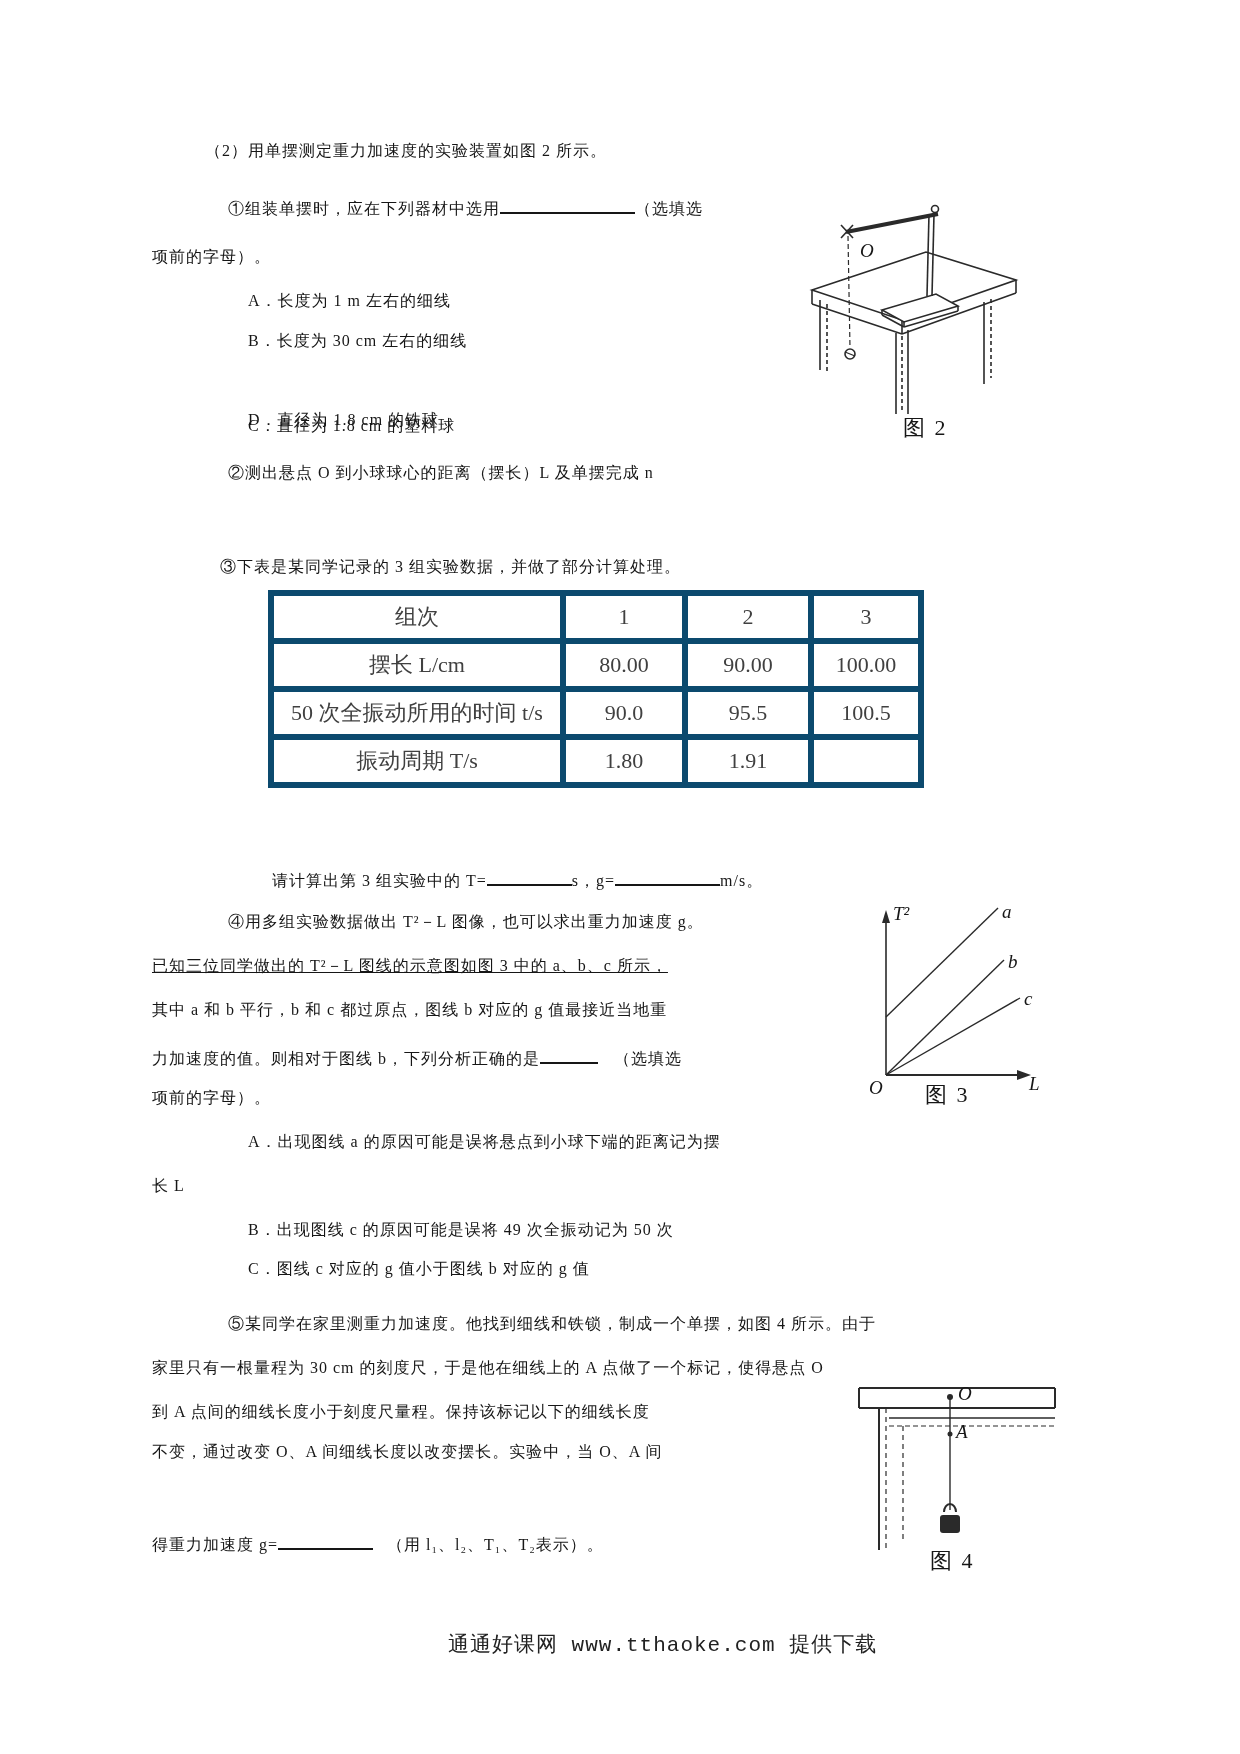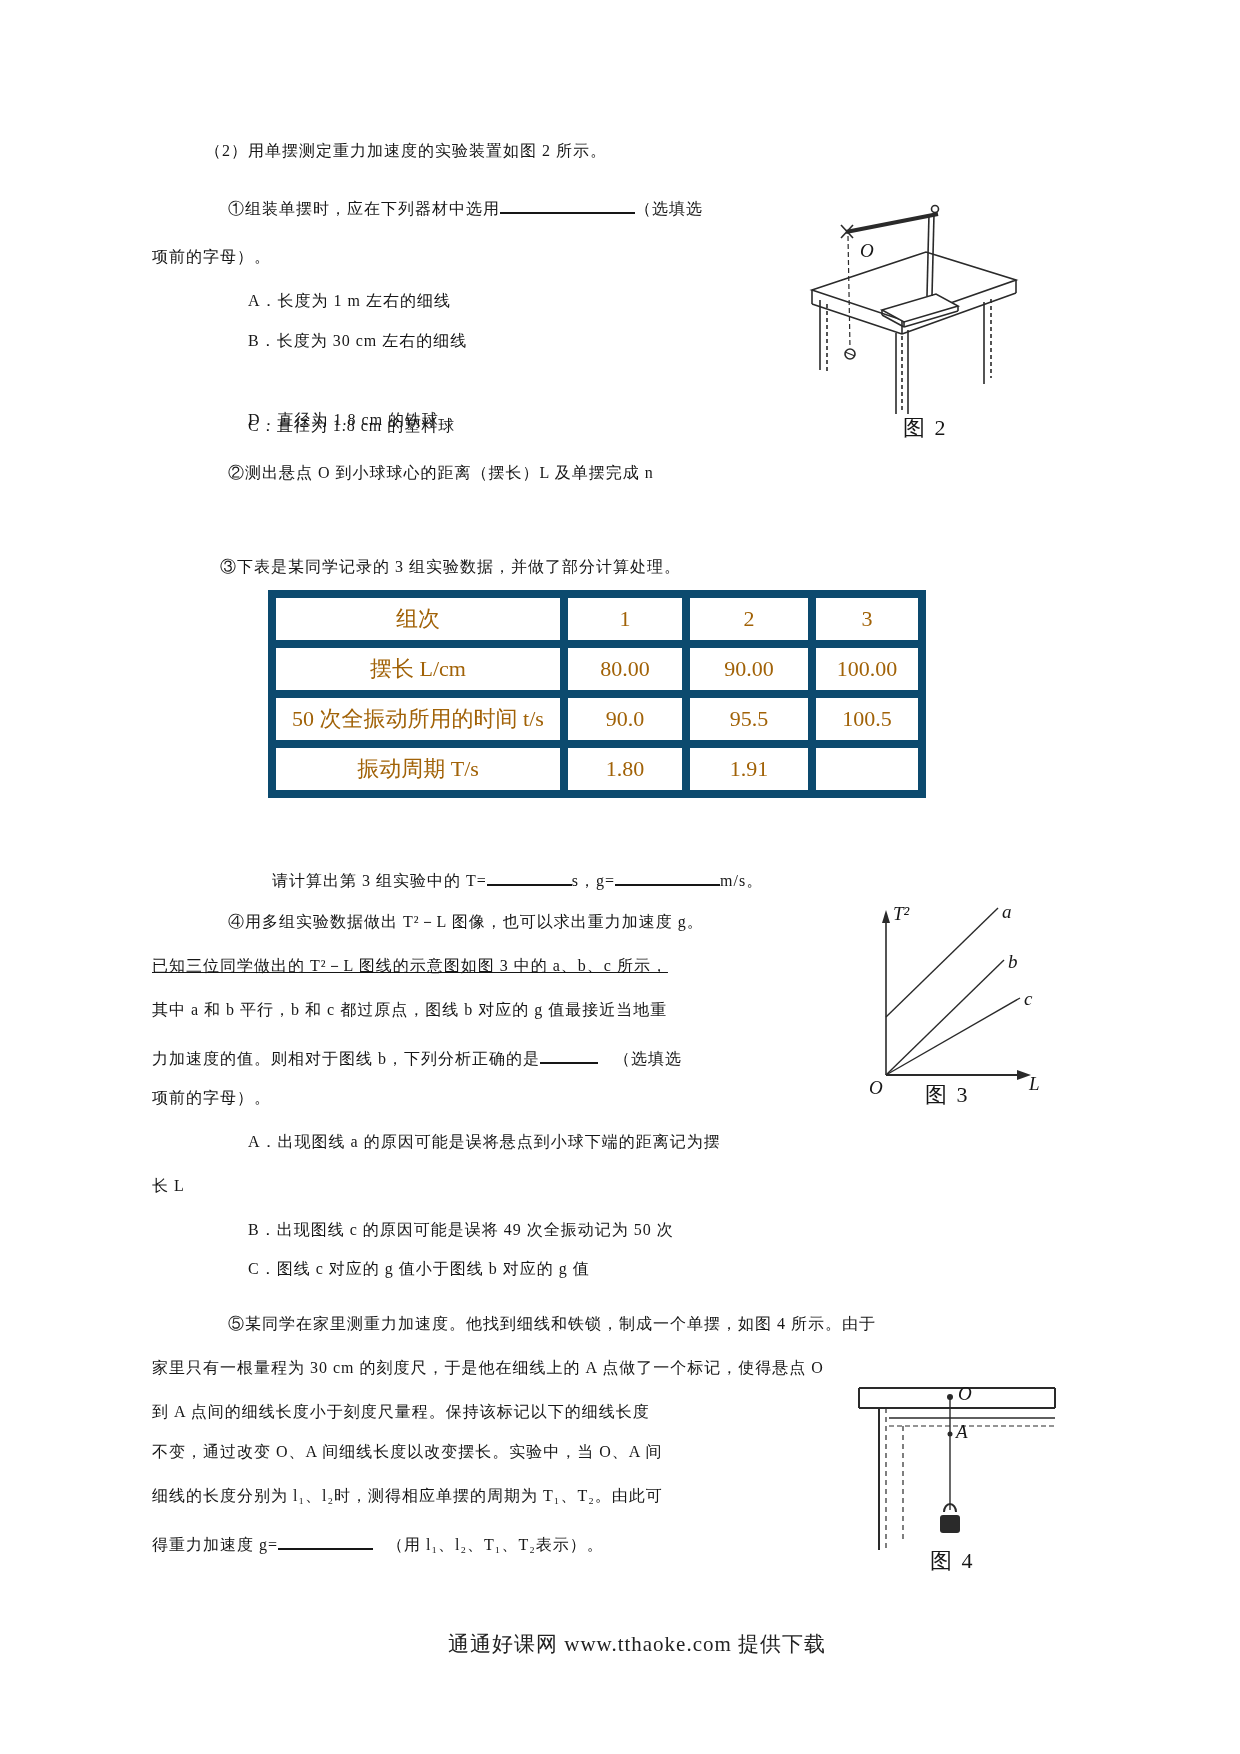--- a/index.html
+++ b/index.html
@@ -14,38 +14,39 @@
   }
   .blank {
     display:inline-block; height:24px;
     border-bottom:2px solid #161616; vertical-align:baseline;
   }
   .dtable {
     position:absolute; left:268px; top:590px;
     border-collapse:collapse; table-layout:fixed;
   }
   .dtable td {
-    border:8px solid #0c4a6e; height:42px; text-align:center;
+    border:6px solid #0c4a6e; height:42px; text-align:center;
     vertical-align:middle; font-size:22px; padding:0 4px;
-    font-family:"Liberation Serif","DejaVu Serif",serif; color:#a16207;
+    font-family:"Liberation Serif","DejaVu Serif",serif; color:#404040;
   }
   .fig { position:absolute; }
   .fig svg { display:block; }
   .fig-label {
     position:absolute; font-style:italic; font-size:19px;
     font-family:"Liberation Serif","DejaVu Serif",serif; color:#161616;
     white-space:nowrap;
   }
   .caption {
     position:absolute; font-size:22px; letter-spacing:2px; color:#161616;
     white-space:nowrap;
   }
   .footer {
     position:absolute; font-size:21px; letter-spacing:1px; color:#222;
     white-space:nowrap;
+    font-family:Liberation Mono, monospace;
   }
 </style>
 </head>
 <body>
 
 <div class="page">
 
   <div class="ln" style="left:205px; top:135px;">（2）用单摆测定重力加速度的实验装置如图 2 所示。</div>
 
   <div class="ln" style="left:228px; top:188px;"><span>①组装单摆时，应在下列器材中选用</span><span class="blank" style="width:135px;"></span><span>（选填选</span></div>
@@ -169,21 +170,20 @@
 
   <div class="ln" style="left:248px; top:1126px;">A．出现图线 a 的原因可能是误将悬点到小球下端的距离记为摆</div>
   <div class="ln" style="left:152px; top:1170px;">长 L</div>
   <div class="ln" style="left:248px; top:1214px;">B．出现图线 c 的原因可能是误将 49 次全振动记为 50 次</div>
   <div class="ln" style="left:248px; top:1253px;">C．图线 c 对应的 g 值小于图线 b 对应的 g 值</div>
 
   <div class="ln" style="left:228px; top:1308px;">⑤某同学在家里测重力加速度。他找到细线和铁锁，制成一个单摆，如图 4 所示。由于</div>
   <div class="ln" style="left:152px; top:1352px;">家里只有一根量程为 30 cm 的刻度尺，于是他在细线上的 A 点做了一个标记，使得悬点 O</div>
   <div class="ln" style="left:152px; top:1396px;">到 A 点间的细线长度小于刻度尺量程。保持该标记以下的细线长度</div>
   <div class="ln" style="left:152px; top:1436px;">不变，通过改变 O、A 间细线长度以改变摆长。实验中，当 O、A 间</div>
-  <div class="ln" style="left:152px; top:1480px;">细线的长度分别为 l₁、l₂时，测得相应单摆的周期为 T₁、T₂。由此可</div>
   <div class="ln" style="left:152px; top:1524px;"><span>得重力加速度 g=</span><span class="blank" style="width:95px;"></span><span style="margin-left:14px;">（用 l₁、l₂、T₁、T₂表示）。</span></div>
 
   <div class="fig" style="left:855px; top:1382px; width:205px; height:175px;">
     <svg width="205" height="175" viewBox="0 0 205 175">
       <g stroke="#2a2a2a" stroke-width="2" fill="none">
 
         <line x1="4" y1="6" x2="200" y2="6"></line>
         <line x1="4" y1="26" x2="200" y2="26"></line>
         <line x1="4" y1="6" x2="4" y2="26"></line>
         <line x1="200" y1="6" x2="200" y2="26"></line>

